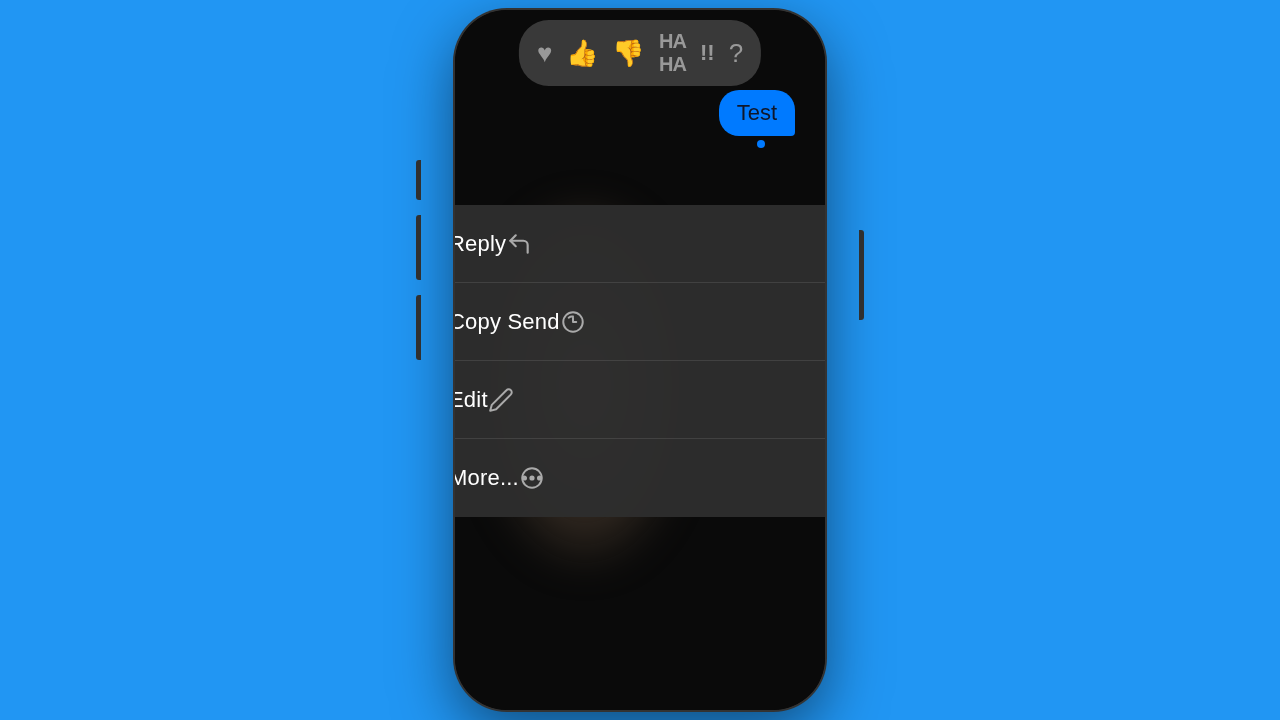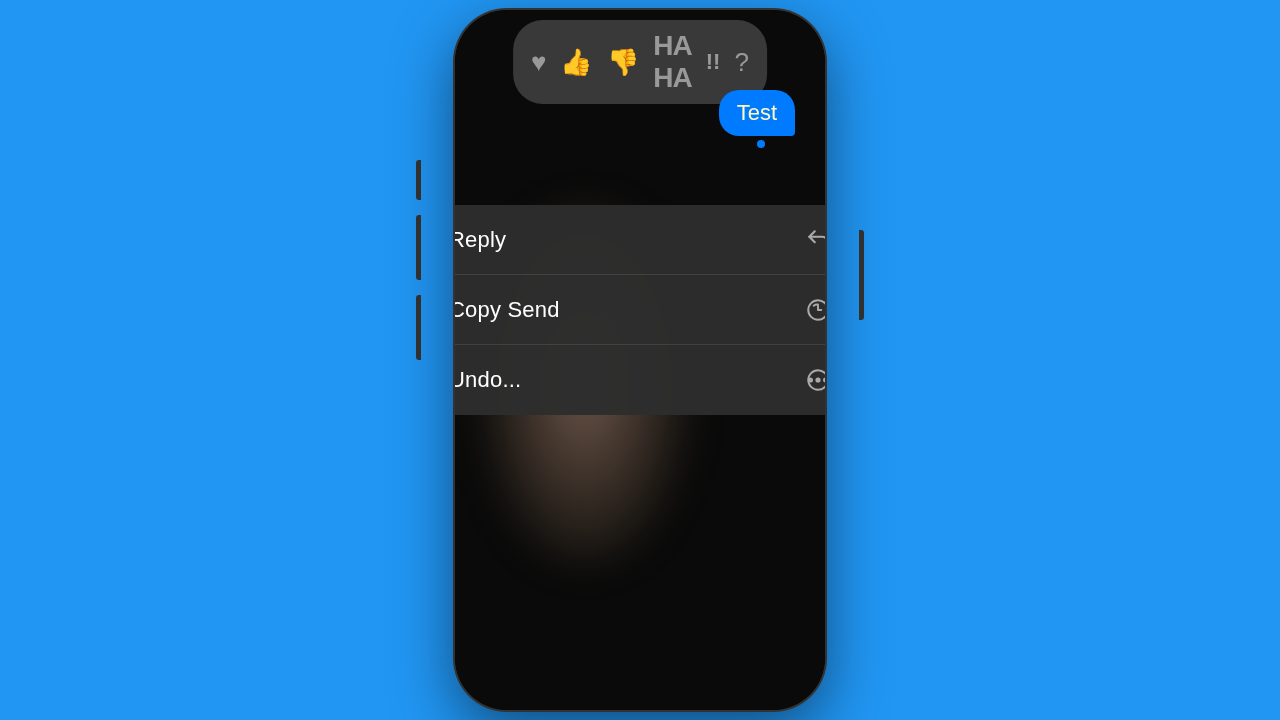--- a/index.html
+++ b/index.html
@@ -97,21 +97,21 @@
 
     
     .message-area {
       position: absolute;
       top: 80px;
       right: 30px;
     }
 
     .message-bubble {
       background: #007aff;
-      color: #fef9c3;
+      color: #0f172a;
       padding: 10px 18px;
       border-radius: 20px 20px 4px 20px;
       font-size: 22px;
       font-weight: 400;
       display: inline-block;
     }
 
     .message-dot {
       width: 8px;
       height: 8px;
@@ -150,23 +150,22 @@
       transform: translateX(-50%);
       width: 430px;
       background: rgba(45,45,45,0.97);
       border-radius: 14px;
       overflow: hidden;
     }
 
     .menu-item {
       display: flex;
       align-items: center;
-      justify-content: space-between;
       padding: 8px 24px;
-      height: 70px;
+      height: 78px;
       cursor: pointer;
       border-bottom: 1px solid rgba(255,255,255,0.1);
     }
 
     .menu-item:last-child {
       border-bottom: none;
     }
 
     .menu-label {
       font-size: 22px;
@@ -204,21 +203,21 @@
 
   <div class="phone-body">
     <div class="screen">
 
       <div class="bg-figure"></div>
 
       <div class="reaction-bar">
         <span class="reaction-icon">♥</span>
         <span class="reaction-icon">👍</span>
         <span class="reaction-icon">👎</span>
-        <span class="reaction-icon" style="font-size:28px;font-weight:bold;letter-spacing:-1px;">HA<br>HA</span>
+        <span class="reaction-icon" style="font-size:20px;font-weight:bold;letter-spacing:-1px;">HA<br>HA</span>
         <span class="reaction-icon" style="font-size:22px;font-weight:bold;">!!</span>
         <span class="reaction-icon" style="font-size:26px;">?</span>
       </div>
 
       <div class="message-area">
         <div class="message-bubble">
           <span>Test</span>
         </div>
         <div class="message-dot"></div>
       </div>
@@ -239,25 +238,33 @@
           <span class="menu-label">Copy Send</span>
           <span class="menu-icon">
             <svg class="icon-svg" viewBox="0 0 24 24">
               <circle cx="12" cy="12" r="9" stroke="#aaa" stroke-width="1.8"></circle>
               <polyline points="12 8 12 12 15 12" stroke="#aaa" stroke-width="1.8"></polyline>
               <path d="M8 8 A5 5 0 0 1 12 7" stroke="#aaa" stroke-width="1.8"></path>
             </svg>
           </span>
         </div>
 
-
-
-
-        <div class="menu-item">
-          <span class="menu-label">Undo...</span>
+        <div class="menu-item">
+          <span class="menu-label">Edit</span>
+          <span class="menu-icon">
+            <svg class="icon-svg" viewBox="0 0 24 24">
+              <path d="M17 3a2.83 2.83 0 1 1 4 4L7.5 20.5 2 22l1.5-5.5L17 3z" stroke="#aaa" stroke-width="1.8"></path>
+            </svg>
+          </span>
+        </div>
+
+
+
+        <div class="menu-item">
+          <span class="menu-label">More...</span>
           <span class="menu-icon">
             <svg class="icon-svg" viewBox="0 0 24 24">
               <circle cx="5" cy="12" r="1.5" fill="#aaa"></circle>
               <circle cx="12" cy="12" r="1.5" fill="#aaa"></circle>
               <circle cx="19" cy="12" r="1.5" fill="#aaa"></circle>
               <circle cx="12" cy="12" r="9" stroke="#aaa" stroke-width="1.8"></circle>
             </svg>
           </span>
         </div>
 

